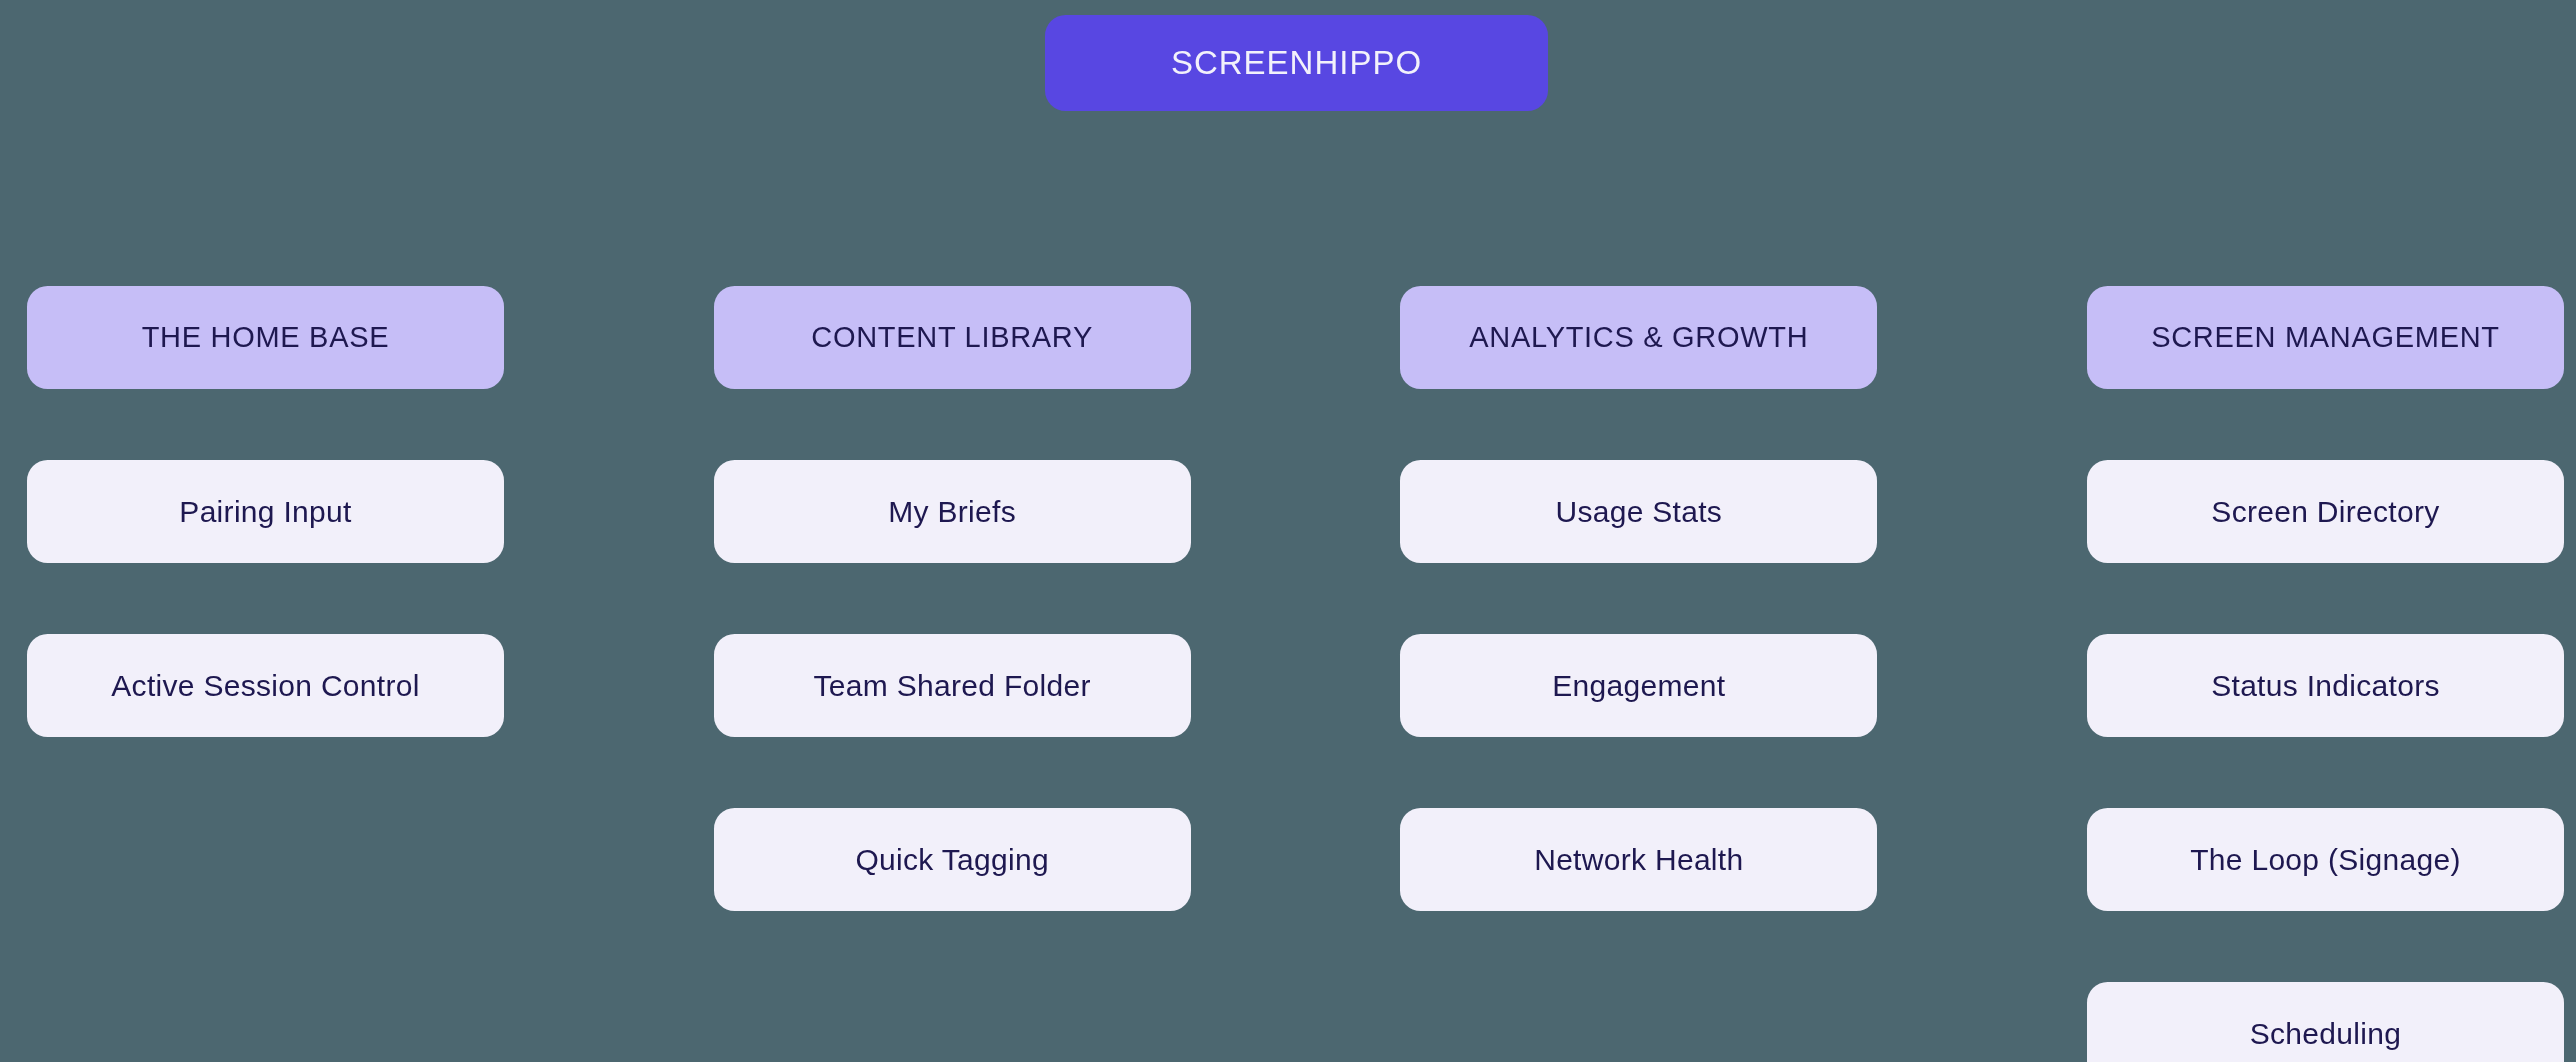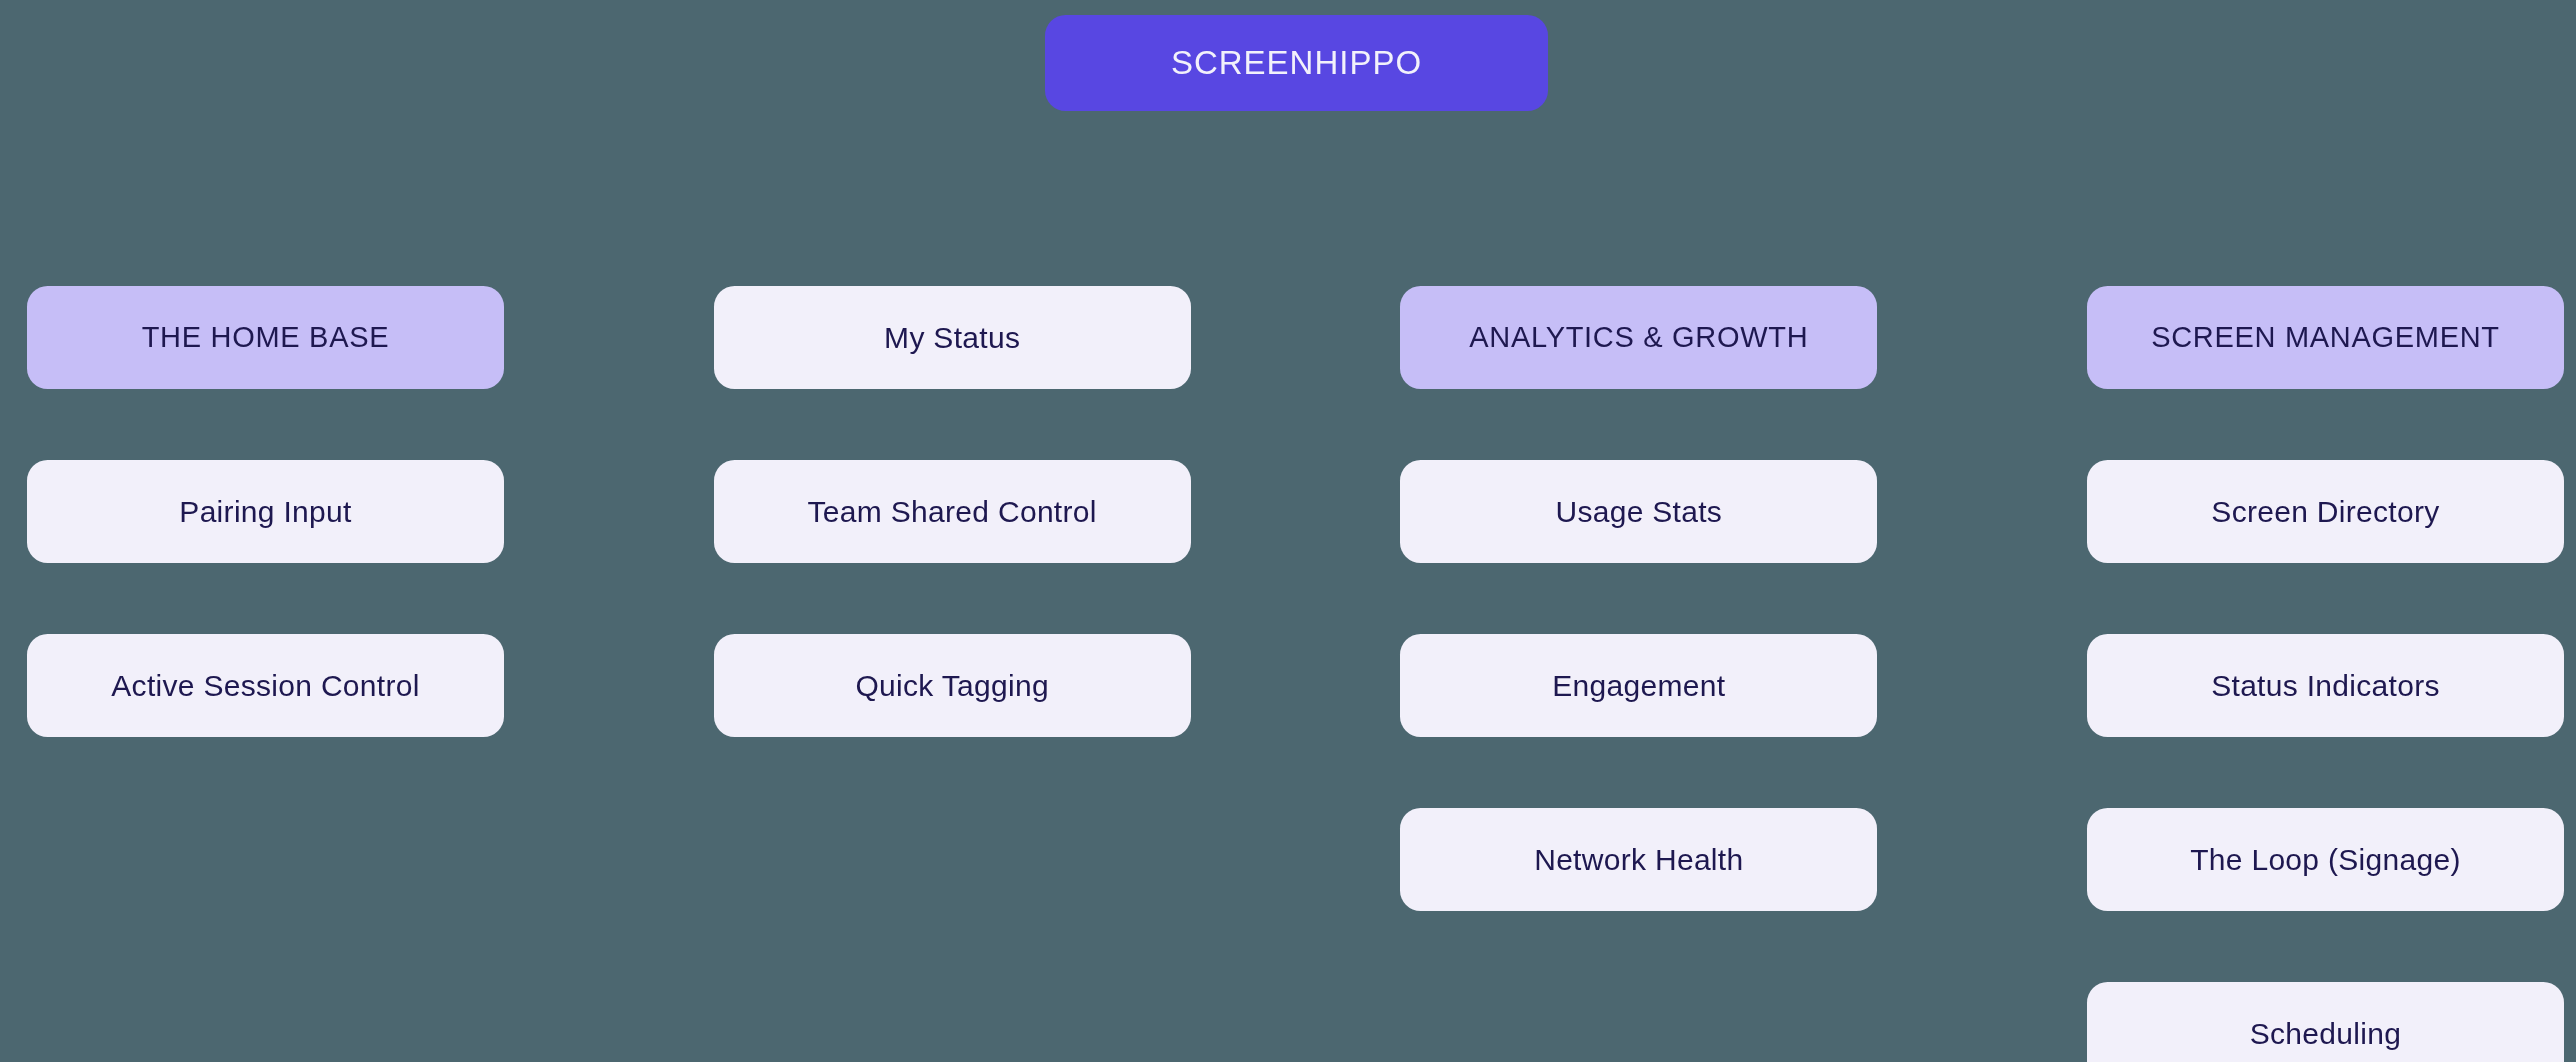--- a/index.html
+++ b/index.html
@@ -70,25 +70,28 @@
       </div>
       <div class="node node-item">
         <span>Pairing Input</span>
       </div>
       <div class="node node-item">
         <span>Active Session Control</span>
       </div>
     </div>
 
     <div class="col">
-      <div class="node node-item">
-        <span>My Status</span>
+      <div class="node node-header">
+        <span>CONTENT LIBRARY</span>
       </div>
       <div class="node node-item">
-        <span>Team Shared Control</span>
+        <span>My Briefs</span>
+      </div>
+      <div class="node node-item">
+        <span>Team Shared Folder</span>
       </div>
       <div class="node node-item">
         <span>Quick Tagging</span>
       </div>
     </div>
 
     <div class="col">
       <div class="node node-header">
         <span>ANALYTICS &amp; GROWTH</span>
       </div>

